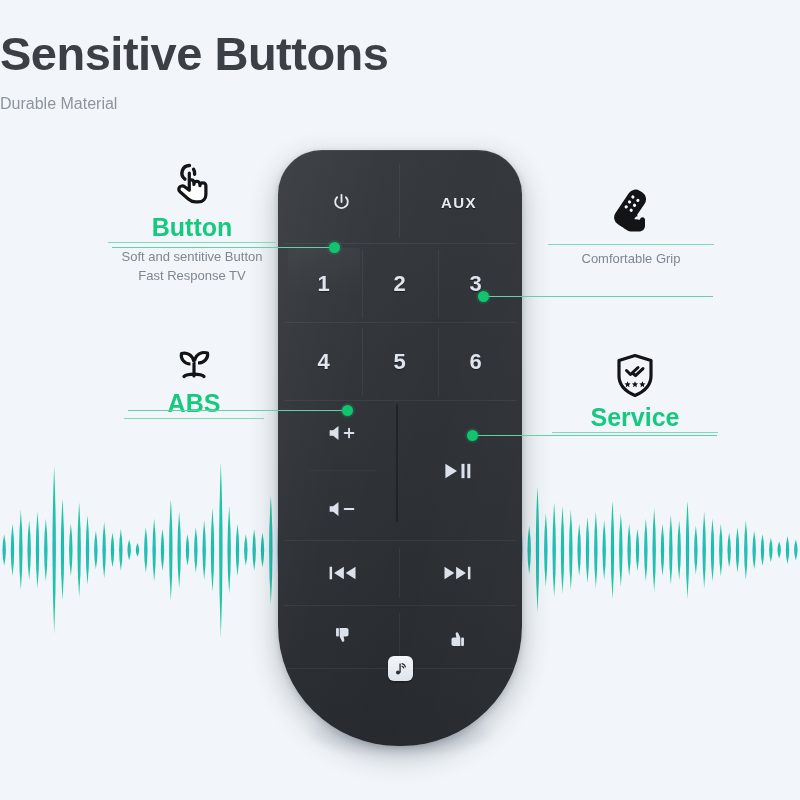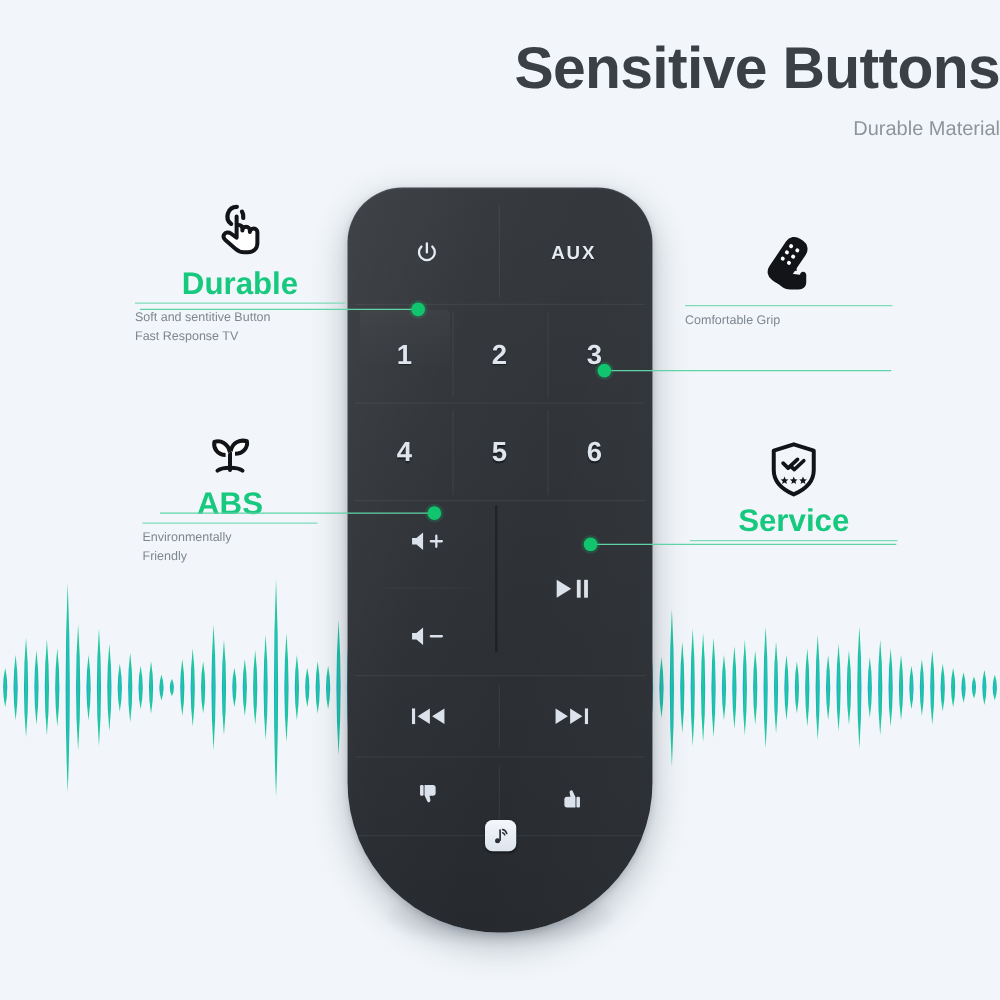--- a/index.html
+++ b/index.html
@@ -5,21 +5,21 @@
   * { box-sizing: border-box; margin: 0; padding: 0; }
   html, body { width: 800px; height: 800px; }
   body {
     font-family: "Liberation Sans", sans-serif;
     background: #f2f6fa;
     position: relative;
     overflow: hidden;
   }
 
   
-  #header { position: absolute; top: 0; left: 0; width: 800px; text-align: right; }
+  #header { position: absolute; top: 0; left: 0; width: 800px; text-align: left; }
   #page-title {
     margin-top: 26px;
     font-size: 47px;
     font-weight: bold;
     color: #3b4046;
     letter-spacing: -0.5px;
   }
   #page-subtitle {
     margin-top: 14px;
     font-size: 16px;
@@ -123,23 +123,23 @@
   .callout .icon { display: flex; justify-content: center; align-items: flex-end; height: 52px; }
   .callout .title {
     font-size: 25px;
     font-weight: bold;
     color: #16c97e;
     text-align: center;
     margin-top: 4px;
     line-height: 1.05;
   }
   .callout .desc {
-    font-size: 10px;
+    font-size: 13px;
     color: #7f868f;
-    text-align: left;
+    text-align: center;
     line-height: 1.45;
     margin-top: 5px;
     white-space: pre-line;
   }
   .uline { height: 1px; background: #7fdcb9; margin-top: 2px; }
 
   .connector { position: absolute; height: 1px; background: #5fd3a6; z-index: 4; }
   .dot {
     position: absolute;
     width: 11px; height: 11px;
@@ -369,39 +369,37 @@
 </div>
 
 <div class="callout" style="left:108px;top:158px;width:168px;">
   <div class="icon">
     <svg width="46" height="50" viewBox="0 0 46 50">
       <path d="M20.5 5.5a7.6 7.6 0 0 0-4.6 13.6" stroke="#121418" stroke-width="3.4" fill="none" stroke-linecap="round"></path>
       <path d="M24.6 9.3a7.6 7.6 0 0 1 1.0 5.0" stroke="#121418" stroke-width="3.4" fill="none" stroke-linecap="round"></path>
       <path d="M20.3 13.2v17.0l-4.6-3.4c-1.9-1.4-4.4-1.0-5.4.8-.8 1.5-.4 3.2 1.0 4.4l8.0 7.0c2.0 1.8 4.2 2.8 7.0 2.8h3.0c4.6 0 7.6-3.0 7.6-7.4v-8.6c0-1.7-1.3-3.0-3.0-3.0-1.6 0-2.9 1.2-3.0 2.8v-1.2c0-1.7-1.3-3.0-3.0-3.0s-3.0 1.3-3.0 3.0v-1.6c0-1.7-1.2-2.9-2.8-2.9" stroke="#121418" stroke-width="3.2" fill="#ffffff" stroke-linejoin="round" stroke-linecap="round"></path>
     </svg>
   </div>
-  <div class="title">Durable</div>
+  <div class="title">Button</div>
   <div class="uline"></div>
   <div class="desc">Soft and sentitive Button
 Fast Response TV</div>
 </div>
 
-<div class="callout" style="left:114px;top:334px;width:140px;">
+<div class="callout" style="left:124px;top:334px;width:140px;">
   <div class="icon">
     <svg width="52" height="44" viewBox="0 0 52 44">
       <path d="M26 34V19" stroke="#121418" stroke-width="3.2" stroke-linecap="round" fill="none"></path>
       <path d="M26 20c-1.5-7.5-7.5-10-12.5-8.5-1.0 5.0 2.5 10.5 9.0 10.5" stroke="#121418" stroke-width="3.2" fill="#fff" stroke-linejoin="round"></path>
       <path d="M26.5 19c1.5-7.5 8-9.5 13-8 1 5-3 10-9.5 10" stroke="#121418" stroke-width="3.2" fill="#fff" stroke-linejoin="round"></path>
       <path d="M16 34.5c3.5-3.2 16.5-3.2 20 0" stroke="#121418" stroke-width="3.2" stroke-linecap="round" fill="none"></path>
     </svg>
   </div>
   <div class="title">ABS</div>
   <div class="uline"></div>
-  <div class="desc">Environmentally
-Friendly</div>
 </div>
 
 <div class="callout" style="left:548px;top:190px;width:166px;">
   <div class="icon">
     <svg width="62" height="54" viewBox="0 0 62 54">
       <g transform="rotate(34 31 27)">
         <rect x="17" y="2" width="19" height="40" rx="8" fill="#121418"></rect>
         <circle cx="22.5" cy="11" r="1.6" fill="#fff"></circle>
         <circle cx="28.5" cy="11" r="1.6" fill="#fff"></circle>
         <circle cx="22.5" cy="17" r="1.6" fill="#fff"></circle>

